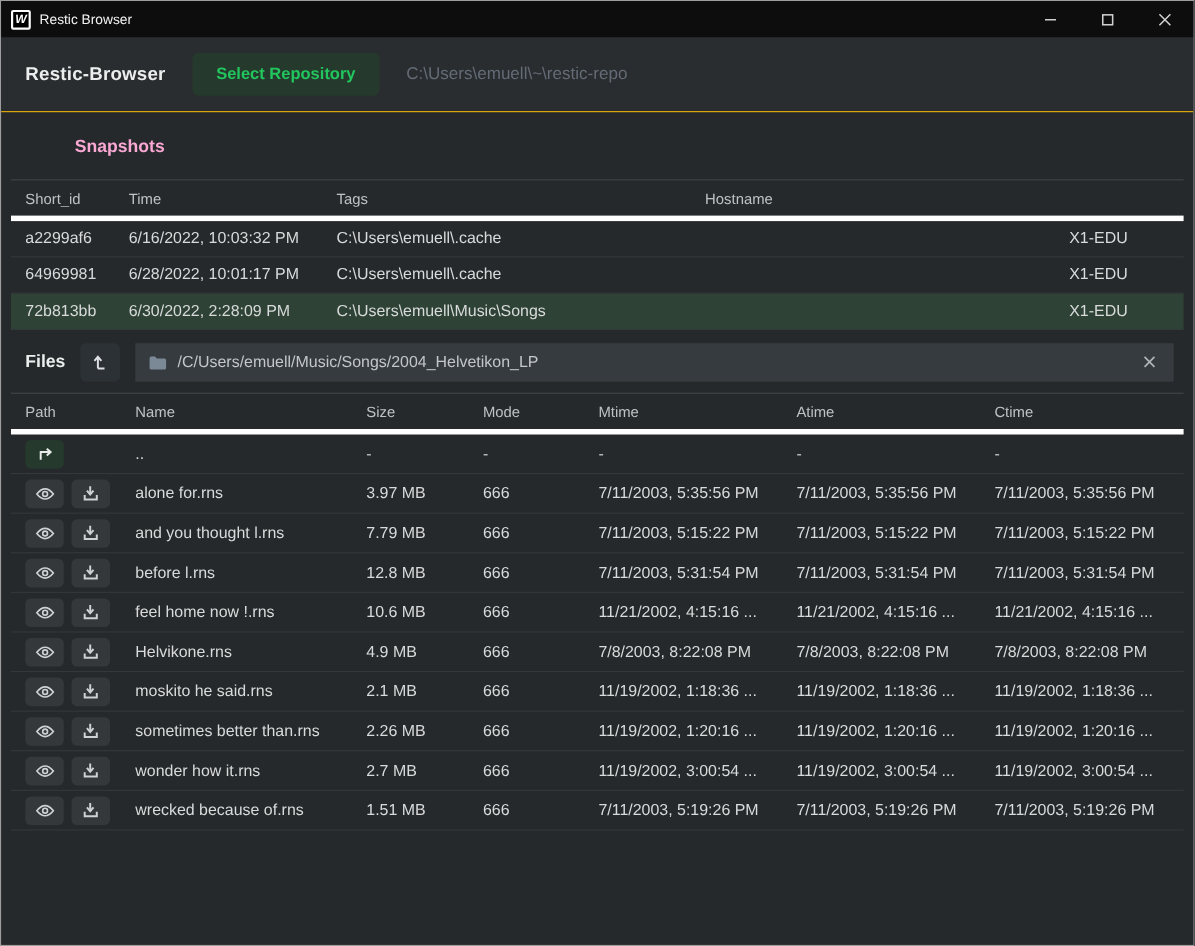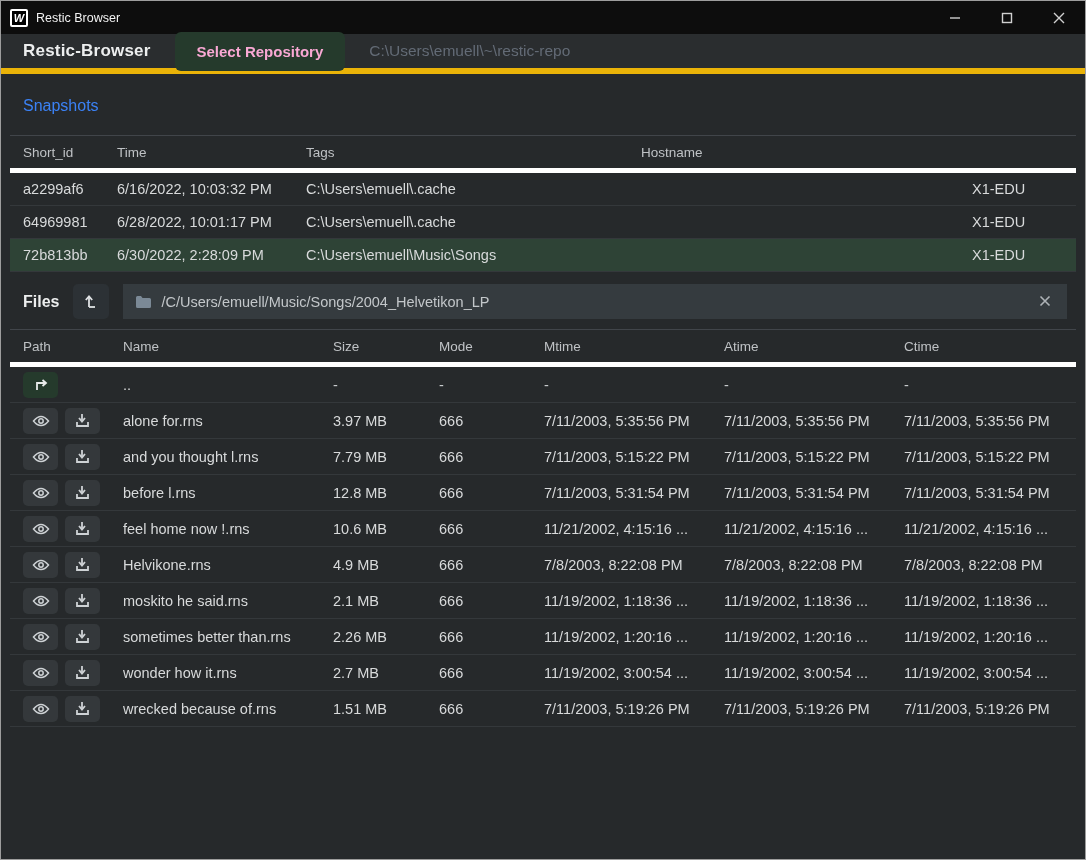--- a/index.html
+++ b/index.html
@@ -31,38 +31,39 @@
   .window-controls { margin-left: auto; display: flex; height: 100%; }
   .win-btn {
     width: 52px; height: 100%; background: transparent; border: none;
     color: #d0d0d0; display: flex; align-items: center; justify-content: center;
     font-size: 14px; cursor: pointer;
   }
   .win-btn svg { display: block; }
 
   
   .header {
-    height: 40px; background: #2a2d2f;
-    border-bottom: 6px solid #eab308;
+    height: 68px; background: #2a2d2f;
+    border-bottom: 1px solid #eab308;
     display: flex; align-items: center;
     padding: 0 22px; flex-shrink: 0; gap: 24px;
   }
   .app-title { font-size: 17px; font-weight: bold; color: #eceeee; letter-spacing: .2px; }
   .select-repo-btn {
-    background: #253a2c; color: #f9a8d4;
+    background: #253a2c; color: #22c55e;
     border: none; border-radius: 6px;
     font-family: inherit; font-size: 15px; font-weight: bold;
     padding: 11px 22px; cursor: pointer;
   }
   .repo-path { color: #636b76; font-size: 15.5px; }
 
   
   .section-heading {
-    font-size: 16px; font-weight: normal; color: #3b82f6;
+    font-size: 16px; font-weight: bold; color: #f9a8d4;
     padding: 23px 22px 20px 22px;
+    margin-left: 45px;
   }
 
   
   .tbl { margin: 0 9px; }
   .tbl-head {
     display: grid; align-items: center;
     border-top: 1px solid #41454a; border-bottom: 5px solid #ffffff;
     height: 38px; color: #bfc2c5; font-size: 13.5px;
   }
   .tbl-row {

